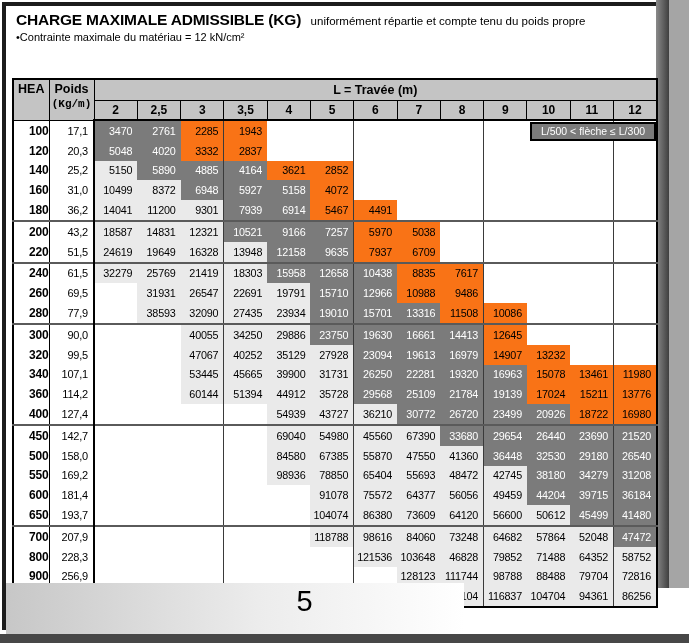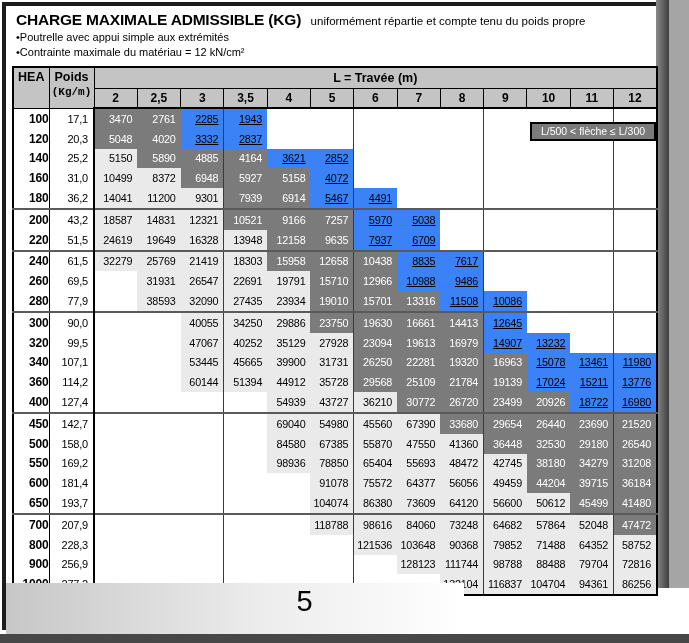--- a/index.html
+++ b/index.html
@@ -16,57 +16,56 @@
         background:linear-gradient(90deg,#c7c7c7 0%,#ececec 55%,#ffffff 100%);}
   .page-number{position:absolute;left:250px;top:585px;width:110px;text-align:center;
         font-size:29px;font-weight:normal;letter-spacing:1px;}
   
   .title-block{position:absolute;left:16px;top:11px;width:632px;}
   .title-line{white-space:nowrap;}
   .doc-title{font-size:15.5px;font-weight:bold;letter-spacing:-0.2px;}
   .title-note{font-size:11.5px;margin-left:5px;}
   .bullet{font-size:11px;line-height:1.3;margin-top:1px;}
   
-  table.beams{position:absolute;left:12px;top:66px;width:646px;border-collapse:collapse;
+  table.beams{position:absolute;left:12px;top:78px;width:646px;border-collapse:collapse;
         table-layout:fixed;border:2px solid #000;}
   thead th{background:#c4c4c4;border:1px solid #000;font-weight:bold;padding:0;}
   th.corner{font-size:12.5px;vertical-align:top;padding-top:2px;line-height:1.15;}
   th.corner .sub{font-size:11px;font-family:Liberation Mono, monospace;}
   th.span-title{font-size:12.5px;height:20px;}
   th.num{font-size:12px;height:18px;border-bottom:2px solid #000;}
   tbody td{height:19.8px;font-size:10.8px;text-align:right;padding:0 5px 0 0;
         white-space:nowrap;overflow:hidden;letter-spacing:-0.2px;}
   td.hea{text-align:right;font-weight:bold;font-size:12px;padding:0;
         border-right:1px solid #000;background:#fff;}
   td.poids{font-size:11px;border-right:2px solid #000;background:#fff;}
   td.gcol{border-left:1px solid #3a3a3a;}
   tr.grow td{border-top:2px solid #5a5a5a;}
   .sD{background:#7b7b7b;color:#fff;}
-  .sM{background:#3b82f6;color:#000;text-decoration:underline;}
+  .sM{background:#f97316;color:#000;}
   .sL{background:#eaeaea;color:#000;}
   
   .legend{position:absolute;left:530px;top:122px;width:122px;border:2px solid #000;z-index:5;
         font-size:10.5px;text-align:center;background:#fff;}
   .legend-row{height:14.6px;line-height:14.6px;white-space:nowrap;}
 </style>
 </head>
 <body>
 
 <div class="scan">
   <div class="frame-top"></div>
   <div class="frame-left"></div>
   <div class="shadow-right"></div>
   <div class="margin-right"></div>
 
   <div class="title-block">
     <div class="title-line">
       <span class="doc-title">CHARGE MAXIMALE ADMISSIBLE (KG)</span>
       <span class="title-note">uniformément répartie et compte tenu du poids propre</span>
     </div>
-    <div class="bullet">•Poutrelle avec appui simple aux extrémités</div>
     <div class="bullet">•Contrainte maximale du matériau = 12 kN/cm²</div>
   </div>
 
   <table class="beams">
     <colgroup>
         <col style="width: 36px;">
         <col style="width: 45px;">
         <col>
         <col>
         <col>
@@ -468,21 +467,21 @@
           <td class="hea">800</td>
           <td class="poids">228,3</td>
           <td class=""></td>
           <td class=""></td>
           <td class=""></td>
           <td class="gcol "></td>
           <td class=""></td>
           <td class=""></td>
           <td class="gcol sL">121536</td>
           <td class="sL">103648</td>
-          <td class="sL">90368</td>
+          <td class="sL">46828</td>
           <td class="gcol sL">79852</td>
           <td class="sL">71488</td>
           <td class="sL">64352</td>
           <td class="gcol sL">58752</td>
         </tr>
         <tr class="">
           <td class="hea">900</td>
           <td class="poids">256,9</td>
           <td class=""></td>
           <td class=""></td>

